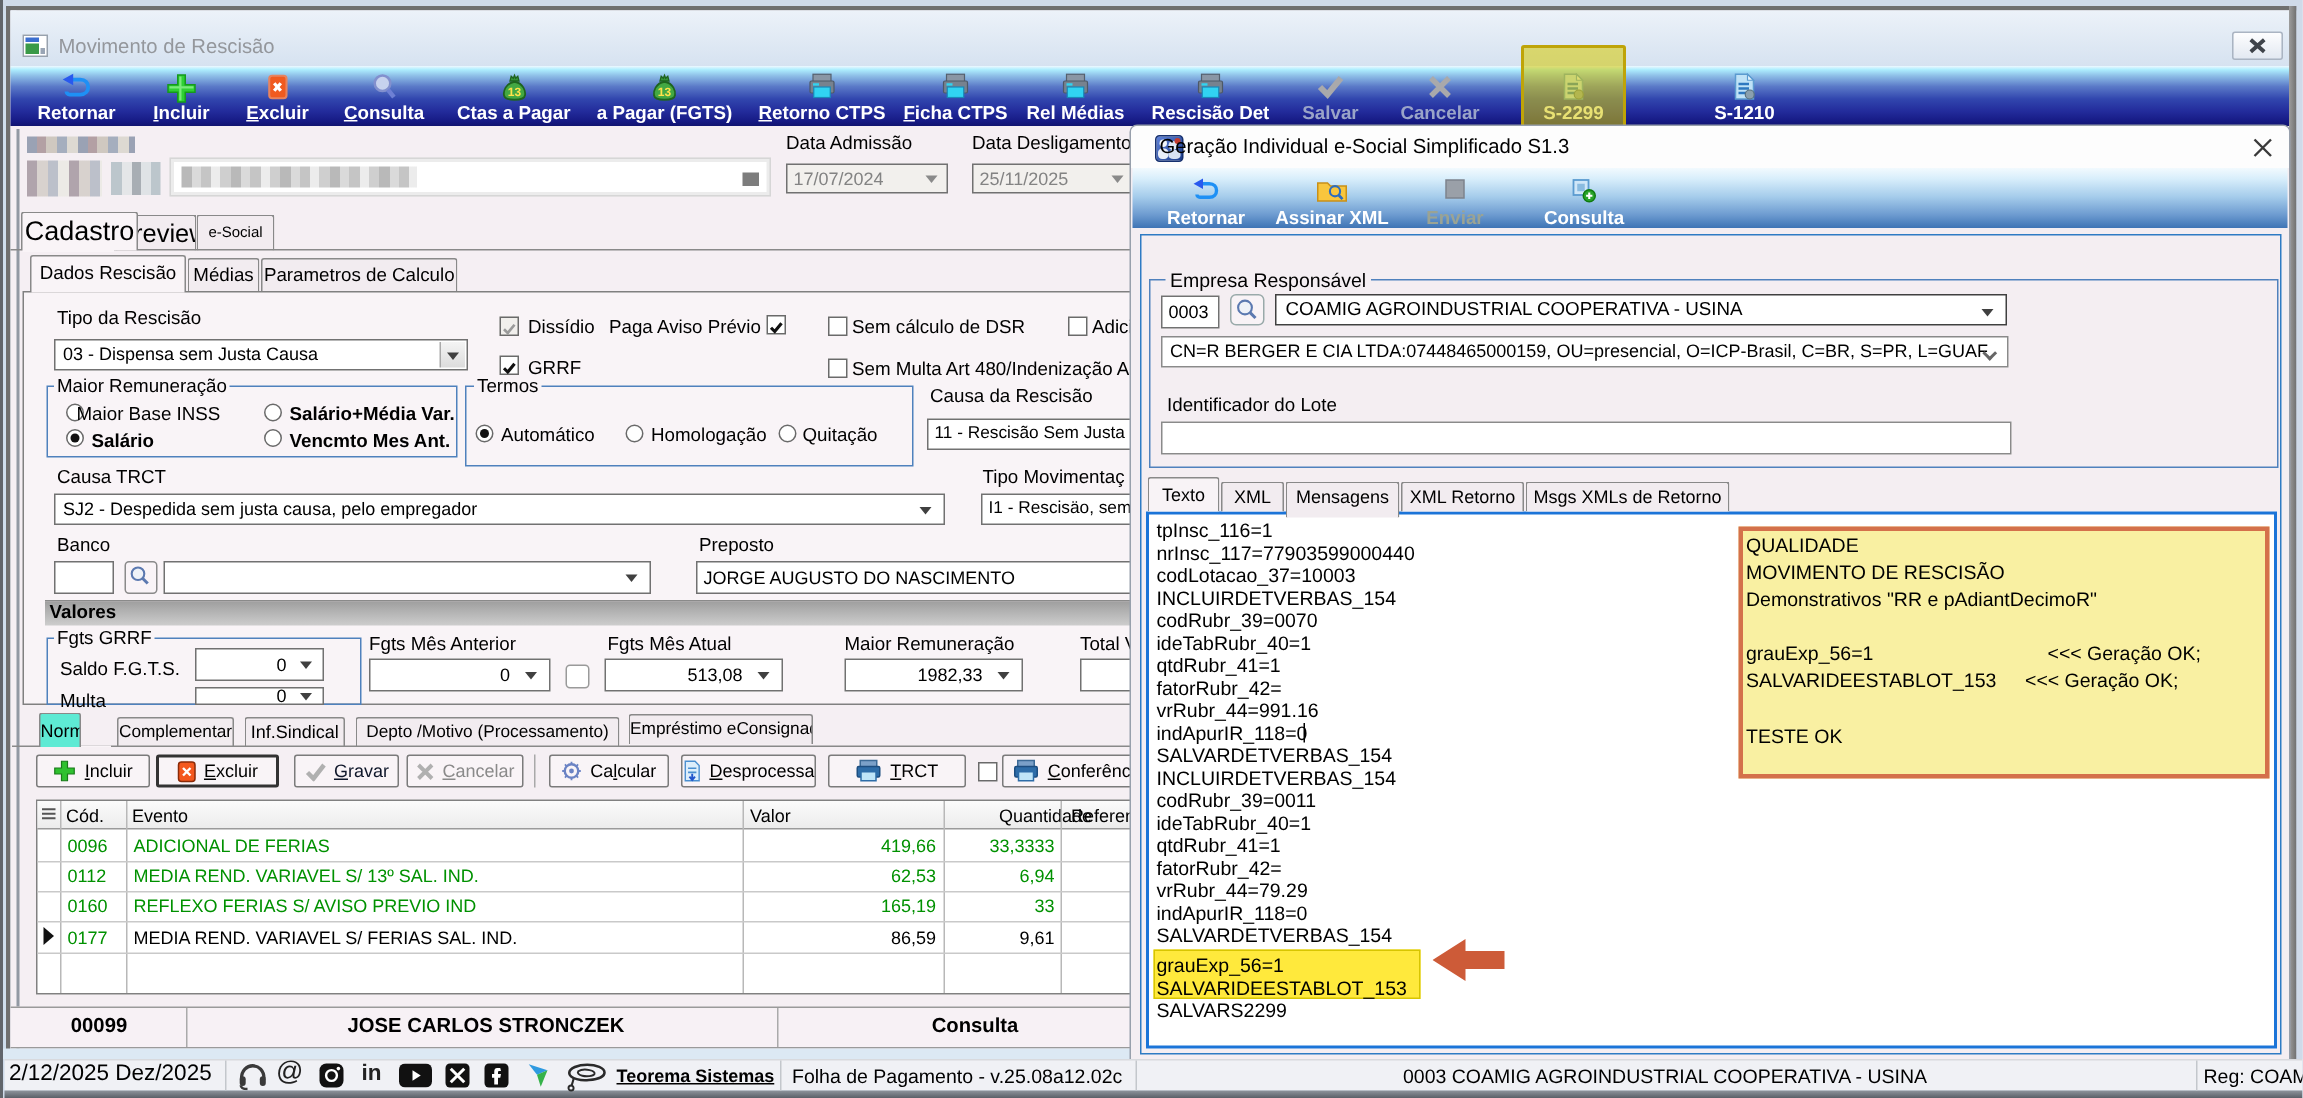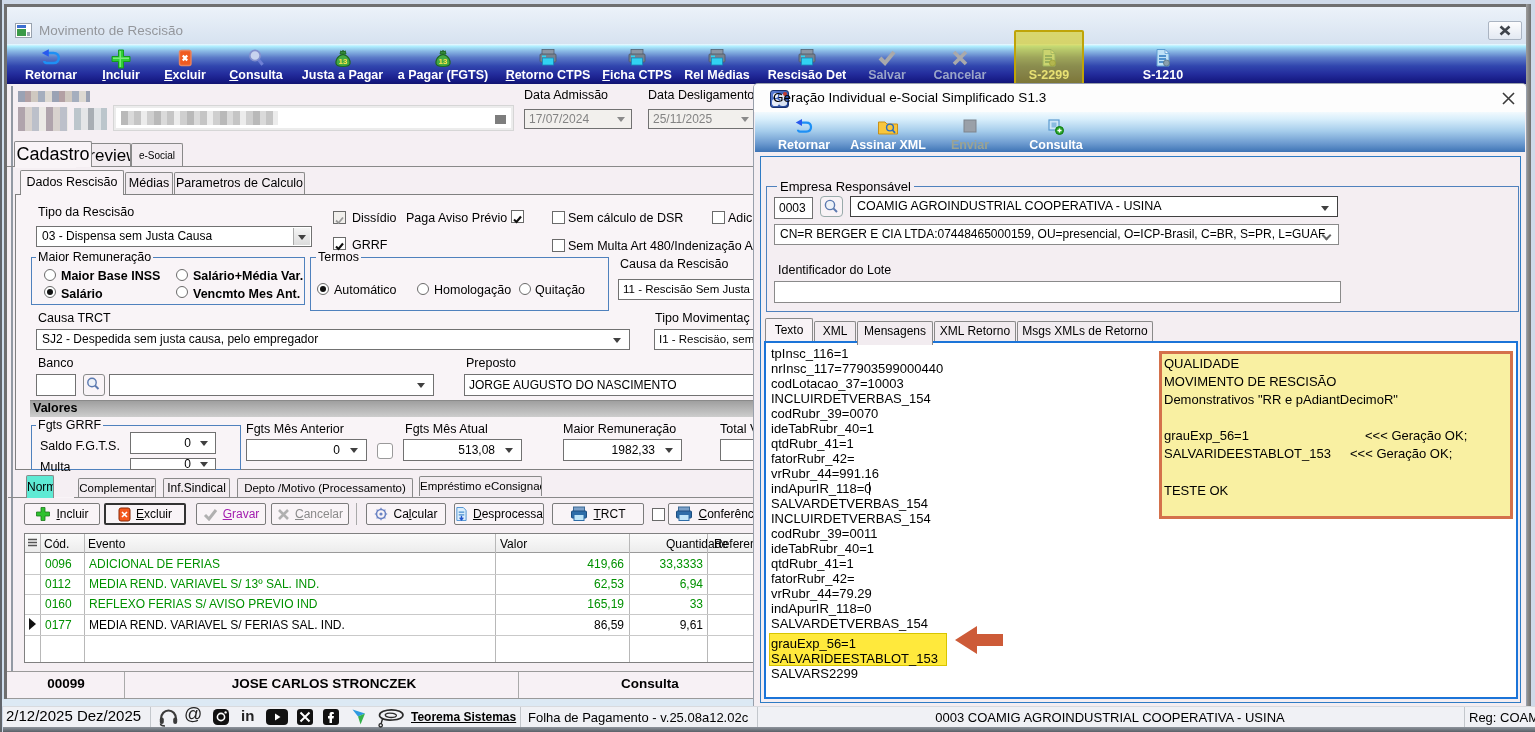--- a/index.html
+++ b/index.html
@@ -101,21 +101,21 @@
   </div>
 
 <div class="tbi" style="left:295px;width:95px">
     <div class="ic">
 <svg width="22" height="22" viewBox="0 0 22 22">
         <path d="M11 6.5 C5 7.5 3.5 13 4 15.5 C4.6 19.5 17.4 19.5 18 15.5 C18.5 13 17 7.5 11 6.5 Z" fill="#43a843" stroke="#1e641e" stroke-width="1.2"></path>
         <path d="M8 6 L14 6 L13.2 2.8 L11.8 4.2 L11 2.2 L10.2 4.2 L8.8 2.8 Z" fill="#35923a" stroke="#1e641e" stroke-width=".9"></path>
         <text x="11" y="16" font-size="8" fill="#ffe34a" text-anchor="middle" font-weight="bold">13</text>
       </svg>
 </div>
-    <div>Justa a Pagar</div>
+    <div>Ctas a Pagar</div>
   </div>
 
 <div class="tbi" style="left:390px;width:106px">
     <div class="ic">
 <svg width="22" height="22" viewBox="0 0 22 22">
         <path d="M11 6.5 C5 7.5 3.5 13 4 15.5 C4.6 19.5 17.4 19.5 18 15.5 C18.5 13 17 7.5 11 6.5 Z" fill="#43a843" stroke="#1e641e" stroke-width="1.2"></path>
         <path d="M8 6 L14 6 L13.2 2.8 L11.8 4.2 L11 2.2 L10.2 4.2 L8.8 2.8 Z" fill="#35923a" stroke="#1e641e" stroke-width=".9"></path>
         <text x="11" y="16" font-size="8" fill="#ffe34a" text-anchor="middle" font-weight="bold">13</text>
       </svg>
 </div>
@@ -260,21 +260,21 @@
 <div class="cb" style="left:333px;top:237px"><svg width="11" height="11" viewBox="0 0 11 11">
       <path d="M2 5.5 L4.5 8 L9 2.5" fill="none" stroke="#111" stroke-width="2.1"></path>
     </svg></div>
 <div class="lbl" style="left:352px;top:239px">GRRF</div>
 <div class="cb" style="left:552px;top:239px"></div>
 <div class="lbl" style="left:568px;top:240px">Sem Multa Art 480/Indenização Art 4</div>
 
 <div class="grp" style="left:31px;top:257px;width:274px;height:48px"></div>
 <div class="grplbl" style="left:36px;top:251px;background:#f9f4f7">Maior Remuneração</div>
 <div class="rad" style="left:44px;top:269px"></div>
-<div class="lbl" style="left:61px;top:270px;font-weight:bold">Maior Base INSS</div>
+<div class="lbl" style="left:51px;top:270px;font-weight:normal">Maior Base INSS</div>
 <div class="rad" style="left:176px;top:269px"></div>
 <div class="lbl" style="left:193px;top:270px;font-weight:bold">Salário+Média Var.</div>
 <div class="rad on" style="left:44px;top:286px"></div>
 <div class="lbl" style="left:61px;top:288px;font-weight:bold">Salário</div>
 <div class="rad" style="left:176px;top:286px"></div>
 <div class="lbl" style="left:193px;top:288px;font-weight:bold">Vencmto Mes Ant.</div>
 
 <div class="grp" style="left:310px;top:257px;width:299px;height:54px"></div>
 <div class="grplbl" style="left:316px;top:251px;background:#f9f4f7">Termos</div>
 <div class="rad on" style="left:317px;top:283px"></div>
@@ -342,21 +342,21 @@
     </svg>
     <span><u>I</u>ncluir</span>
   </div>
 <div class="btn" style="left:104px;top:503px;width:82px;height:22px;border:2px solid #333">
  <svg width="13" height="15" viewBox="0 0 13 15">
       <rect x="1" y="1" width="11" height="13" rx="2" fill="#f4581e" stroke="#8a2a08" stroke-width="1"></rect>
       <path d="M4 5 L9 10 M9 5 L4 10" stroke="#fff" stroke-width="1.6"></path>
     </svg>
     <span><u>E</u>xcluir</span>
   </div>
-<div class="btn" style="left:196px;top:503px;width:70px;height:22px;color:#a21caf">
+<div class="btn" style="left:196px;top:503px;width:70px;height:22px;color:#0f172a">
  <svg width="15" height="13" viewBox="0 0 15 13">
       <path d="M2 7 L6 11 L13 2" fill="none" stroke="#b0b0b0" stroke-width="3"></path>
     </svg>
     <span><u>G</u>ravar</span>
   </div>
 <div class="btn" style="left:271px;top:503px;width:78px;height:22px;color:#8a8a8a">
  <svg width="13" height="13" viewBox="0 0 13 13">
       <path d="M2 2 L11 11 M11 2 L2 11" stroke="#b0b0b0" stroke-width="2.6"></path>
     </svg>
     <span><u>C</u>ancelar</span>

